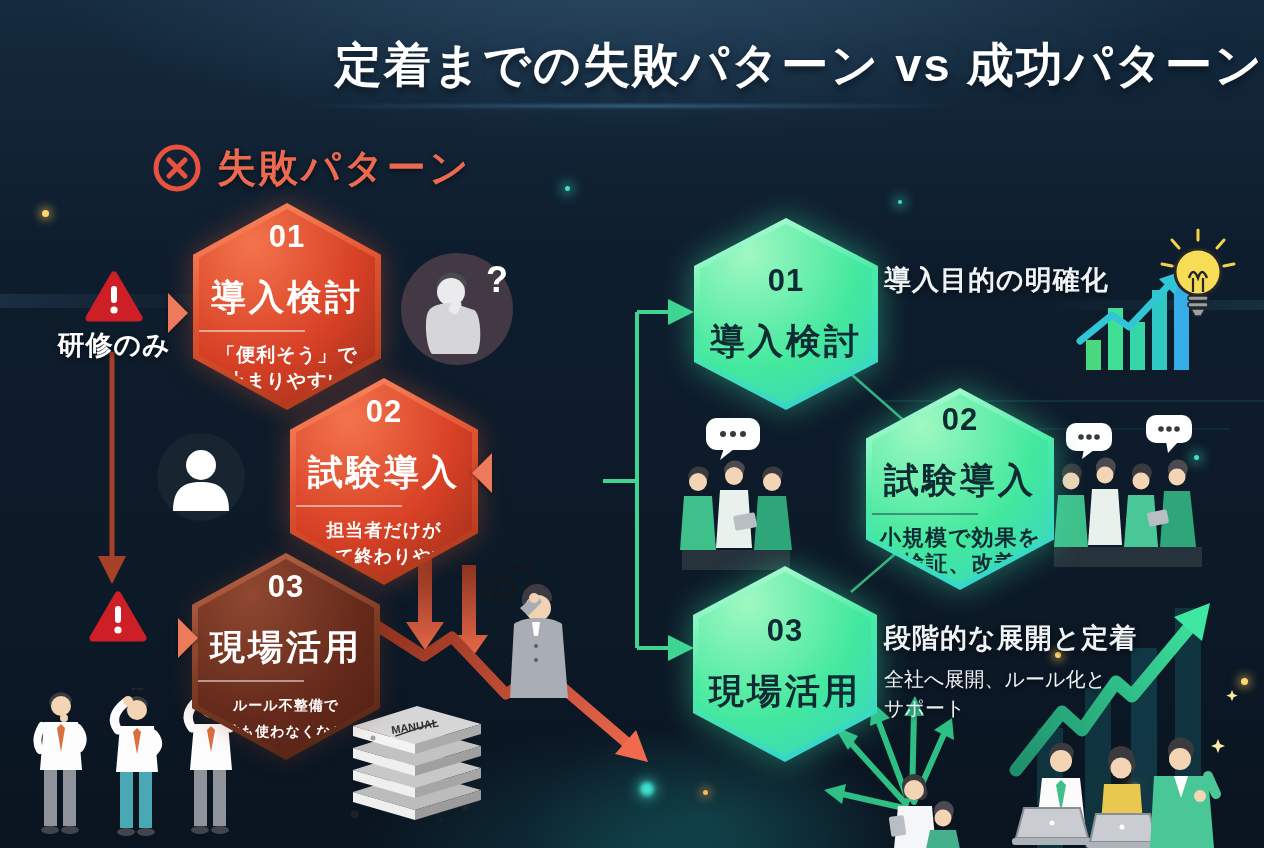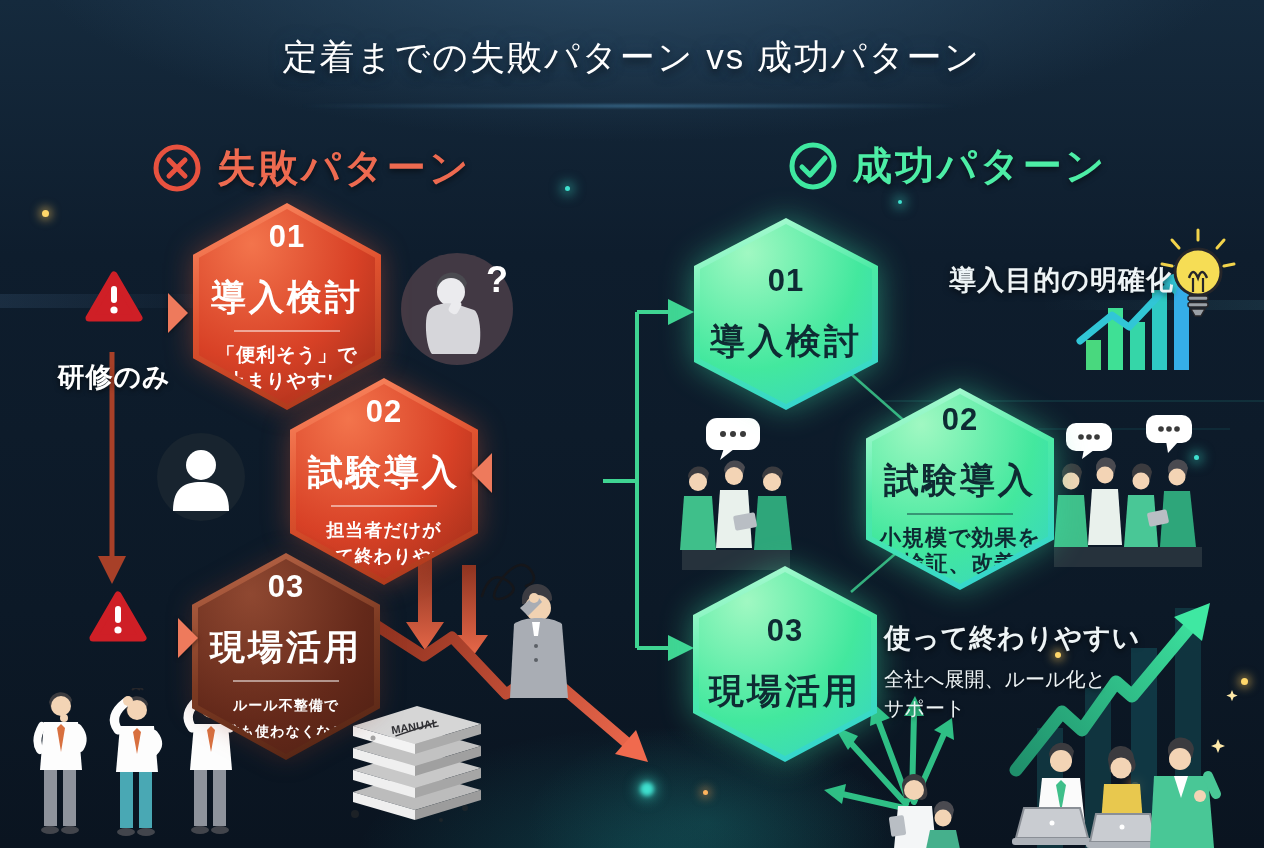--- a/index.html
+++ b/index.html
@@ -8,53 +8,53 @@
     font-family:"Liberation Sans",sans-serif;
     background:
       radial-gradient(ellipse 420px 210px at 51% 103%, rgba(32,190,190,.22), transparent 70%),
       radial-gradient(ellipse 260px 140px at 56% 97%, rgba(45,225,205,.12), transparent 70%),
       radial-gradient(ellipse 980px 310px at 50% -6%, #2c4c66 0%, rgba(21,42,60,0) 62%),
       linear-gradient(180deg,#152a3d 0%,#0e1d2d 30%,#0c1927 72%,#0a1420 100%);
   }
   .abs{position:absolute;}
   
   .title{
-    position:absolute;left:0;right:0;top:34px;text-align:center;
-    font-size:35px;font-weight:400;color:#ffffff;letter-spacing:2px;
+    position:absolute;left:0;right:0;top:34px;text-align:right;
+    font-size:47px;font-weight:700;color:#ffffff;letter-spacing:2px;
     text-shadow:0 4px 8px rgba(0,0,0,.65), 0 0 18px rgba(40,90,140,.35);
   }
   .title-underglow{position:absolute;left:300px;top:104px;width:660px;height:4px;
     background:linear-gradient(90deg,transparent,rgba(110,200,255,.30),transparent);filter:blur(1px);}
   
   .col-header{position:absolute;display:flex;align-items:center;gap:15px;font-weight:800;font-size:39px;letter-spacing:3px;}
   .col-header.fail{left:152px;top:141px;color:#ed6a50;text-shadow:0 2px 6px rgba(0,0,0,.6);}
   .col-header.succ{left:788px;top:139px;color:#4deea6;text-shadow:0 2px 6px rgba(0,0,0,.6);}
   .hex,.hex-shell,.hex-inner{clip-path:polygon(50% 0,100% 25%,100% 75%,50% 100%,0 75%,0 25%);}
   .hexwrap{position:absolute;}
   .hexwrap.glow-red{filter:drop-shadow(0 0 14px rgba(240,95,55,.35));}
   .hexwrap.glow-dark{filter:drop-shadow(0 0 12px rgba(150,60,40,.28));}
   .hexwrap.glow-green{filter:drop-shadow(0 0 16px rgba(62,232,170,.45));}
   .hex-shell{position:absolute;inset:0;}
   .shell-red{background:linear-gradient(160deg,#ff9068 0%,#e0522f 45%,#a33418 100%);}
   .shell-dark{background:linear-gradient(160deg,#c06a4b 0%,#7c3a22 50%,#4e2112 100%);}
   .shell-green{background:linear-gradient(160deg,#c4ffde 0%,#4beaa5 45%,#2fd0d8 100%);}
-  .hex-inner{position:absolute;inset:6px;display:flex;flex-direction:column;align-items:center;justify-content:center;text-align:center;}
+  .hex-inner{position:absolute;inset:6px;display:flex;flex-direction:column;justify-content:center;text-align:center;}
   .inner-red{background:radial-gradient(130% 130% at 30% 18%, #f3744c 0%, #d84126 46%, #7e2212 100%);}
   .inner-dark{background:radial-gradient(130% 130% at 30% 18%, #8f4831 0%, #64291a 50%, #431a0f 100%);}
   .inner-green{background:radial-gradient(135% 135% at 28% 16%, #a0f8c2 0%, #43e89e 48%, #2fc8da 100%);}
   .hex-num{font-size:31px;font-weight:800;color:#fff;letter-spacing:1px;}
   .hex-name{font-size:35px;font-weight:800;color:#fff;letter-spacing:3px;margin-top:19px;}
   .hex-divider{width:60%;height:2px;background:rgba(255,255,255,.5);margin:9px 0 10px;}
   .hex-desc{font-size:19px;font-weight:700;color:#fff;line-height:26px;letter-spacing:1px;}
   .hex-inner.dark-text .hex-num,.hex-inner.dark-text .hex-name,.hex-inner.dark-text .hex-desc{color:#0e2b33;}
   .hex-inner.dark-text .hex-divider{background:rgba(10,45,55,.45);}
   .preline{white-space:pre-line;}
   
   .warning{position:absolute;display:flex;flex-direction:column;align-items:center;gap:3px;}
-  .warning-label{font-size:27px;font-weight:800;color:#fff;white-space:nowrap;text-shadow:0 2px 5px rgba(0,0,0,.6);letter-spacing:1px;margin-top:32px;}
+  .warning-label{font-size:27px;font-weight:800;color:#fff;white-space:nowrap;text-shadow:0 2px 5px rgba(0,0,0,.6);letter-spacing:1px;}
   
   .chev{position:absolute;width:0;height:0;border-top:20px solid transparent;border-bottom:20px solid transparent;filter:drop-shadow(0 1px 2px rgba(0,0,0,.5));}
   .chev.right{border-left:20px solid #ee7a5c;}
   .chev.left{border-right:20px solid #ee7a5c;}
   
   .note{position:absolute;color:#eef4f6;}
   .note-headline{font-size:27px;font-weight:800;letter-spacing:1px;text-shadow:0 2px 6px rgba(0,0,0,.7);white-space:nowrap;}
   .note-desc{font-size:20px;font-weight:500;line-height:29px;margin-top:9px;text-shadow:0 2px 4px rgba(0,0,0,.6);}
   
   .dot{position:absolute;border-radius:50%;}
@@ -447,41 +447,34 @@
 
   <div class="warning" style="left:55px;top:590px;width:125px;">
     <svg width="58" height="54" viewBox="0 0 58 54">
       <polygon points="29,5 54,48 4,48" fill="#cf1f26" stroke="#cf1f26" stroke-width="7" stroke-linejoin="round"></polygon>
       <rect x="26" y="16" width="6" height="17" rx="3" fill="#ffffff"></rect>
       <circle cx="29" cy="40" r="3.6" fill="#ffffff"></circle>
     </svg>
   </div>
   <div class="chev right" style="left:178px;top:618px;"></div>
 
-  <div class="note" style="left:884px;top:262px;width:290px;text-align:right;">
+  <div class="note" style="left:884px;top:262px;width:290px;">
     <div class="note-headline">導入目的の明確化</div>
   </div>
   <div class="note" style="left:884px;top:620px;width:300px;">
-    <div class="note-headline">使って終わりやすい</div>
+    <div class="note-headline">段階的な展開と定着</div>
     <div class="note-desc preline">全社へ展開、ルール化と
 サポート</div>
   </div>
 
   <div class="col-header fail">
     <svg width="50" height="50" viewBox="0 0 50 50">
       <circle cx="25" cy="25" r="21" fill="none" stroke="#e8523f" stroke-width="5"></circle>
       <line x1="17" y1="17" x2="33" y2="33" stroke="#e8523f" stroke-width="5" stroke-linecap="round"></line>
       <line x1="33" y1="17" x2="17" y2="33" stroke="#e8523f" stroke-width="5" stroke-linecap="round"></line>
     </svg>
     <span>失敗パターン</span>
   </div>
 
-  <div class="col-header succ">
-    <svg width="50" height="50" viewBox="0 0 50 50">
-      <circle cx="25" cy="25" r="21" fill="none" stroke="#3fe8a0" stroke-width="5"></circle>
-      <path d="M14 26 L22 34 L37 17" fill="none" stroke="#3fe8a0" stroke-width="5" stroke-linecap="round" stroke-linejoin="round"></path>
-    </svg>
-    <span>成功パターン</span>
-  </div>
 
   <div class="title">定着までの失敗パターン vs 成功パターン</div>
 
 </div>
 
 </body></html>

